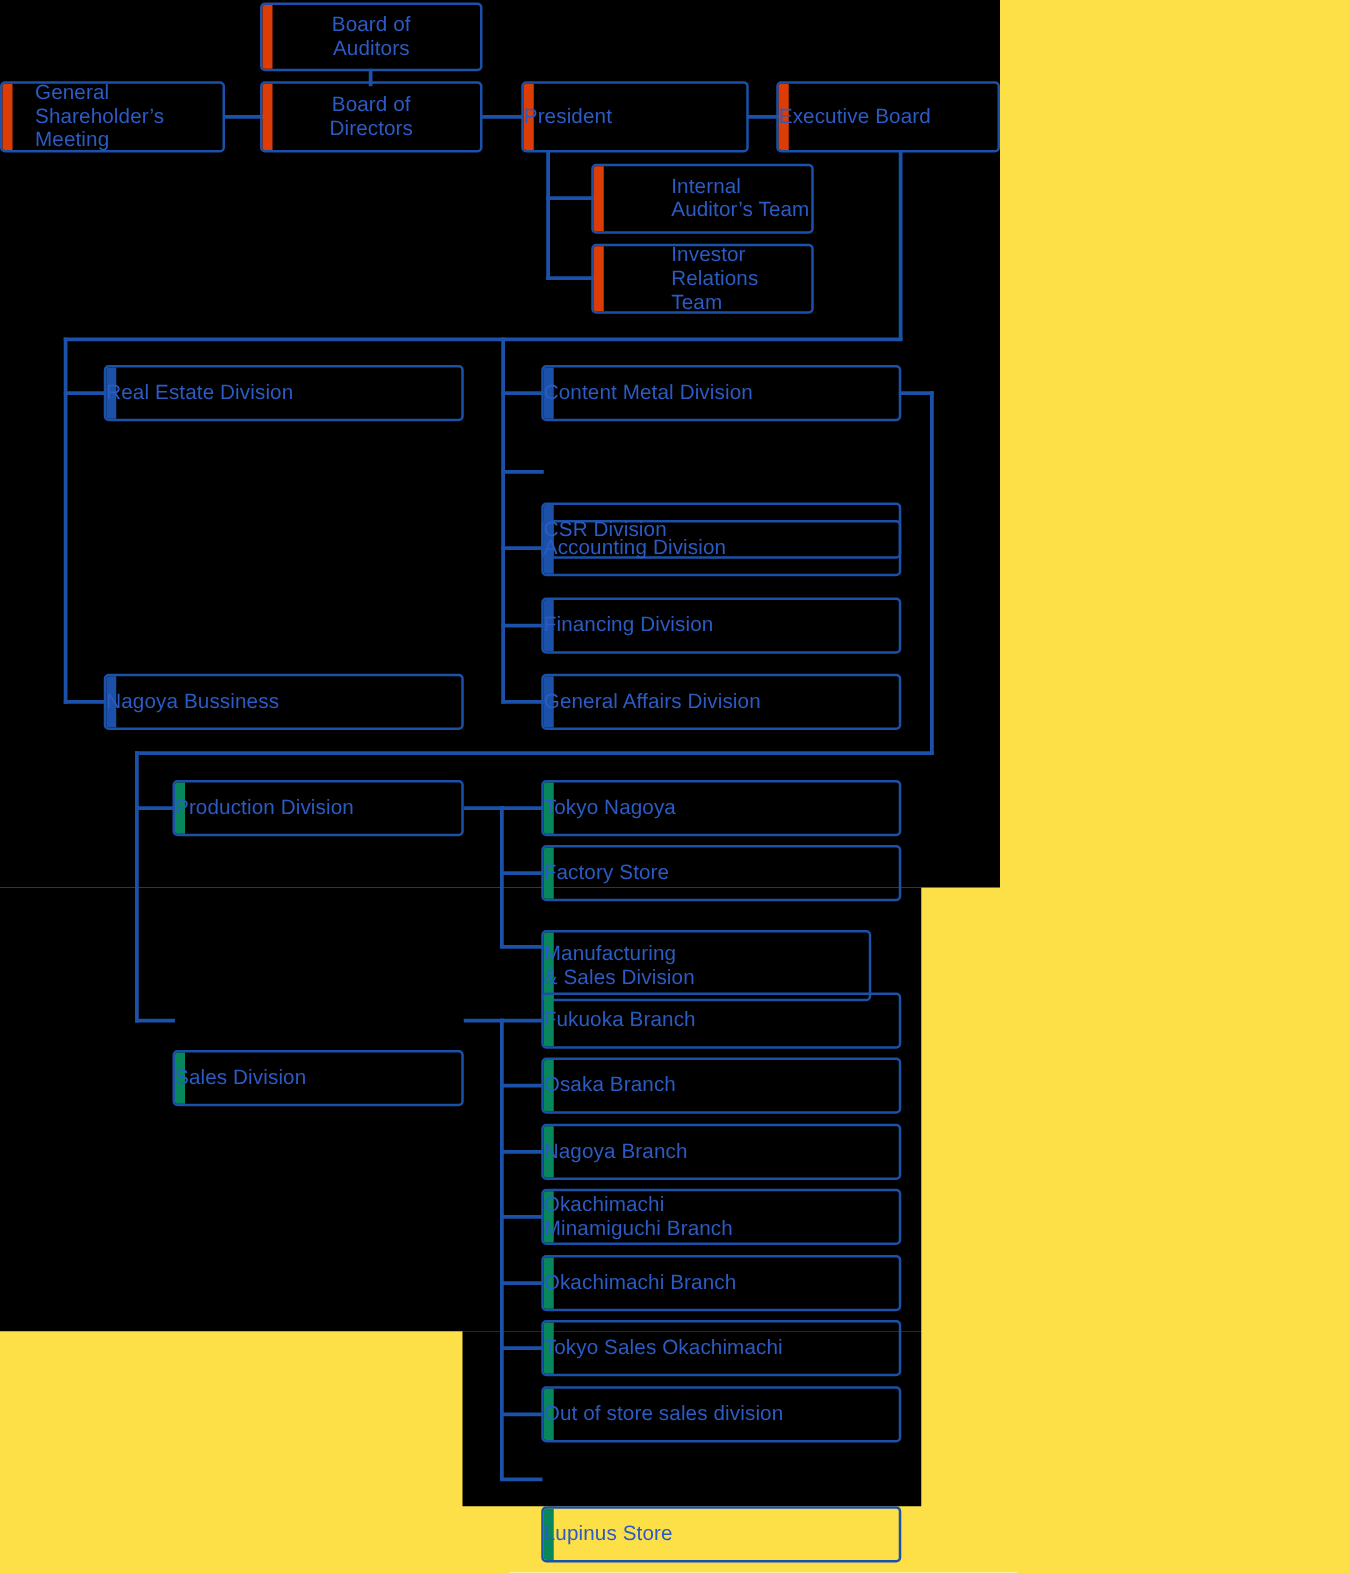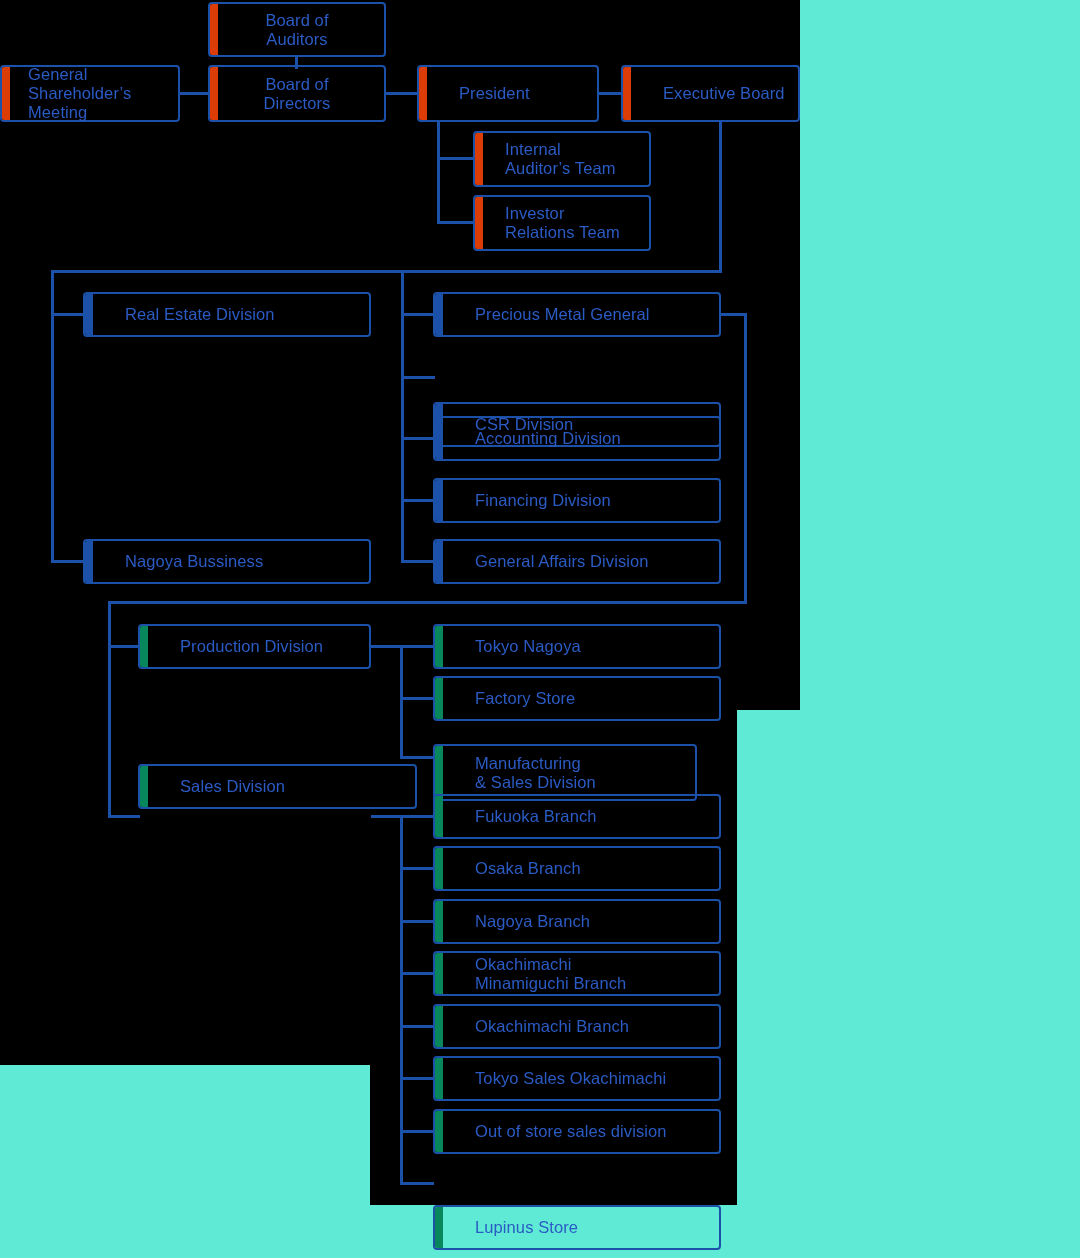--- a/index.html
+++ b/index.html
@@ -5,21 +5,21 @@
 <style>
   html, body {
     margin: 0;
     padding: 0;
     background: #ffffff;
   }
   #chart-root {
     position: relative;
     width: 1080px;
     height: 1258px;
-    background: #5eead4;
+    background: #fde047;
     font-family: "Liberation Sans", "DejaVu Sans", sans-serif;
     overflow: hidden;
   }
   
   .backdrop {
     position: absolute;
     background: #000000;
   }
   
   .line {
@@ -51,23 +51,23 @@
     color: #2B5BC4;
     font-size: 16.5px;
     line-height: 19px;
     letter-spacing: 0.1px;
     white-space: pre-line;
     position: relative;
     z-index: 2;
   }
   
   .lbl-center { width: 100%; text-align: center; padding-left: 8px; padding-right: 8px; }
-  .lbl-left   { padding-left: 30px; }
+  .lbl-left   { padding-left: 30px; margin-left: 32px; }
   .lbl-left-tight { padding-left: 26px; }
-  .lbl-ind    { padding-left: 40px; }
+  .lbl-ind    { }
 </style>
 </head>
 <body>
 
 <div id="chart-root">
 
   <div class="backdrop" style="left:0px; top:0px; width:800px; height:710px;"></div>
   <div class="backdrop" style="left:0px; top:710px; width:737px; height:355px;"></div>
   <div class="backdrop" style="left:370px; top:1065px; width:367px; height:140px;"></div>
 
@@ -169,21 +169,21 @@
     <span class="label lbl-ind">Real Estate Division</span>
   </div>
 
   <div class="node" style="left:83px; top:539px; width:288px; height:45px;">
     <span class="accent blue"></span>
     <span class="label lbl-ind">Nagoya Bussiness</span>
   </div>
 
   <div class="node" style="left:433px; top:292px; width:288px; height:45px;">
     <span class="accent blue"></span>
-    <span class="label lbl-ind">Precious Metal General</span>
+    <span class="label lbl-ind">Content Metal Division</span>
   </div>
 
   <div class="node" style="left:433px; top:355px; width:288px; height:45px;margin-top:47px;">
     <span class="accent blue"></span>
     <span class="label lbl-ind">CSR Division</span>
   </div>
 
   <div class="node" style="left:433px; top:416px; width:288px; height:45px;">
     <span class="accent blue"></span>
     <span class="label lbl-ind">Accounting Division</span>
@@ -197,21 +197,21 @@
   <div class="node" style="left:433px; top:539px; width:288px; height:45px;">
     <span class="accent blue"></span>
     <span class="label lbl-ind">General Affairs Division</span>
   </div>
 
   <div class="node" style="left:138px; top:624px; width:233px; height:45px;">
     <span class="accent green"></span>
     <span class="label lbl-ind">Production Division</span>
   </div>
 
-  <div class="node" style="left:138px; top:764px; width:279px; height:45px;">
+  <div class="node" style="left:138px; top:840px; width:233px; height:45px;">
     <span class="accent green"></span>
     <span class="label lbl-ind">Sales Division</span>
   </div>
 
   <div class="node" style="left:433px; top:624px; width:288px; height:45px;">
     <span class="accent green"></span>
     <span class="label lbl-ind">Tokyo Nagoya</span>
   </div>
 
   <div class="node" style="left:433px; top:676px; width:288px; height:45px;">

